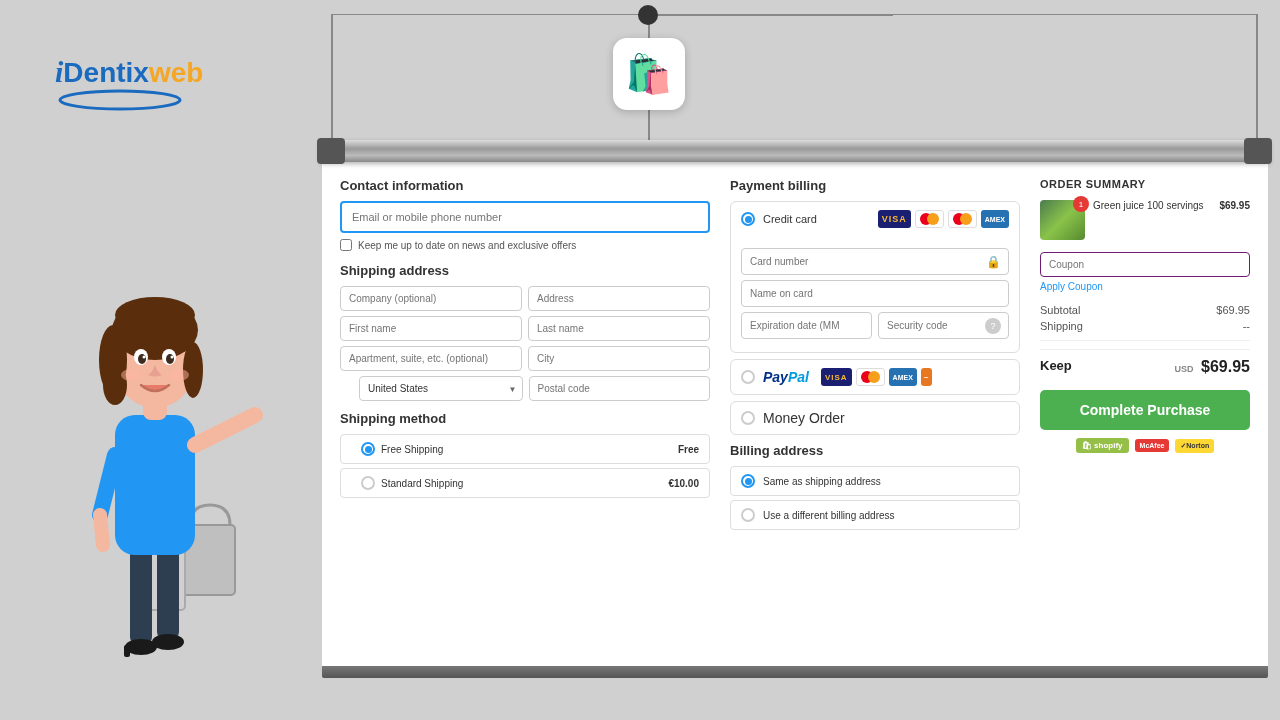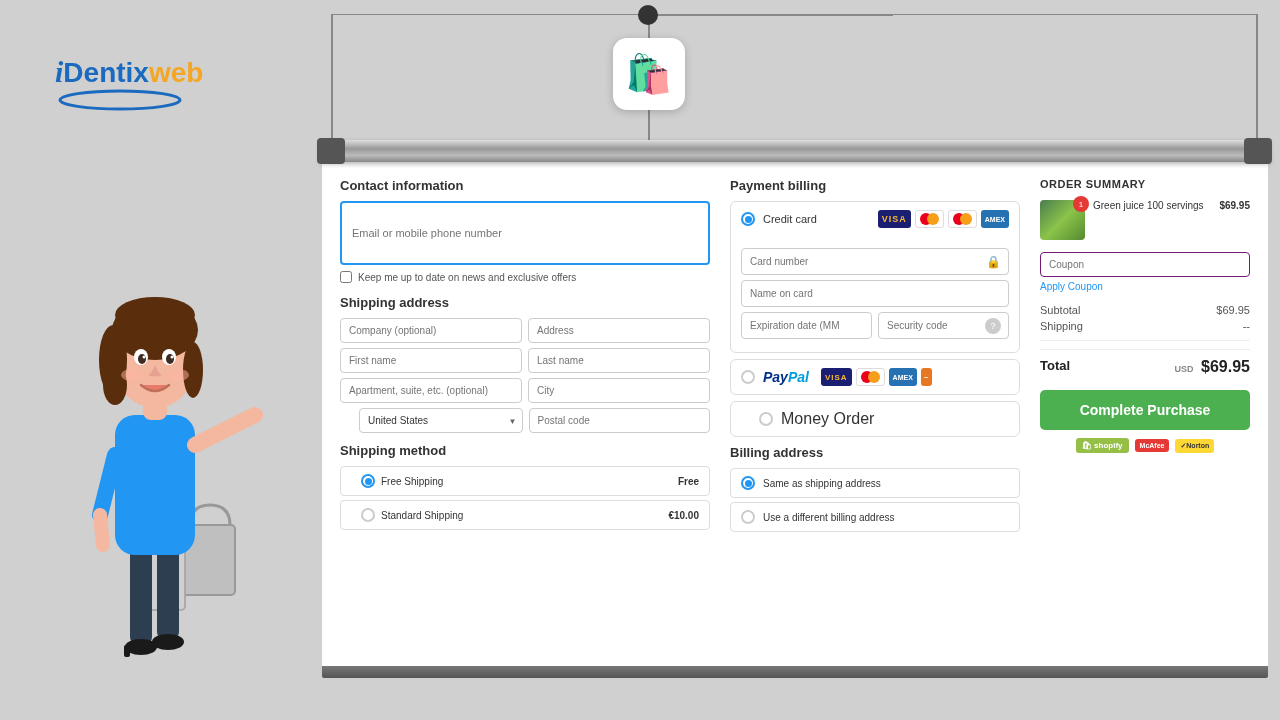--- a/index.html
+++ b/index.html
@@ -48,21 +48,21 @@
       font-size: 13px;
       font-weight: 600;
       color: #333;
       margin-bottom: 8px;
     }
 
     
     .contact-section { margin-bottom: 12px; }
     .email-input {
       width: 100%;
-      padding: 24px 10px;
+      padding: 8px 10px;
       border: 2px solid #2196F3;
       border-radius: 4px;
       font-size: 11px;
       color: #999;
       outline: none;
       margin-bottom: 6px;
     }
     .newsletter-row {
       display: flex;
       align-items: center;
@@ -235,25 +235,25 @@
       font-weight: bold;
       font-style: italic;
     }
     .paypal-blue { color: #003087; }
     .paypal-light { color: #009cde; }
 
     .money-order-row {
       display: flex;
       align-items: center;
       gap: 8px;
-      padding: 8px 28px;
+      padding: 8px 10px;
       border: 1px solid #ddd;
       border-radius: 6px;
       margin-bottom: 6px;
-      font-size: 16px;
+      font-size: 14px;
       color: #333;
     }
 
     
     .billing-section { margin-top: 8px; }
     .billing-option {
       display: flex;
       align-items: center;
       gap: 8px;
       padding: 7px 10px;
@@ -576,21 +576,21 @@
         <span>$69.95</span>
       </div>
       <div class="summary-row">
         <span>Shipping</span>
         <span>--</span>
       </div>
 
       <div class="divider"></div>
 
       <div class="summary-row total">
-        <span>Total</span>
+        <span>Keep</span>
         <span>
           <span class="total-usd">USD</span>
           <span class="total-amount">$69.95</span>
         </span>
       </div>
 
       <button class="complete-btn">Complete Purchase</button>
 
       <div class="trust-badges">
         <span class="badge-shopify">🛍 shopify</span>

